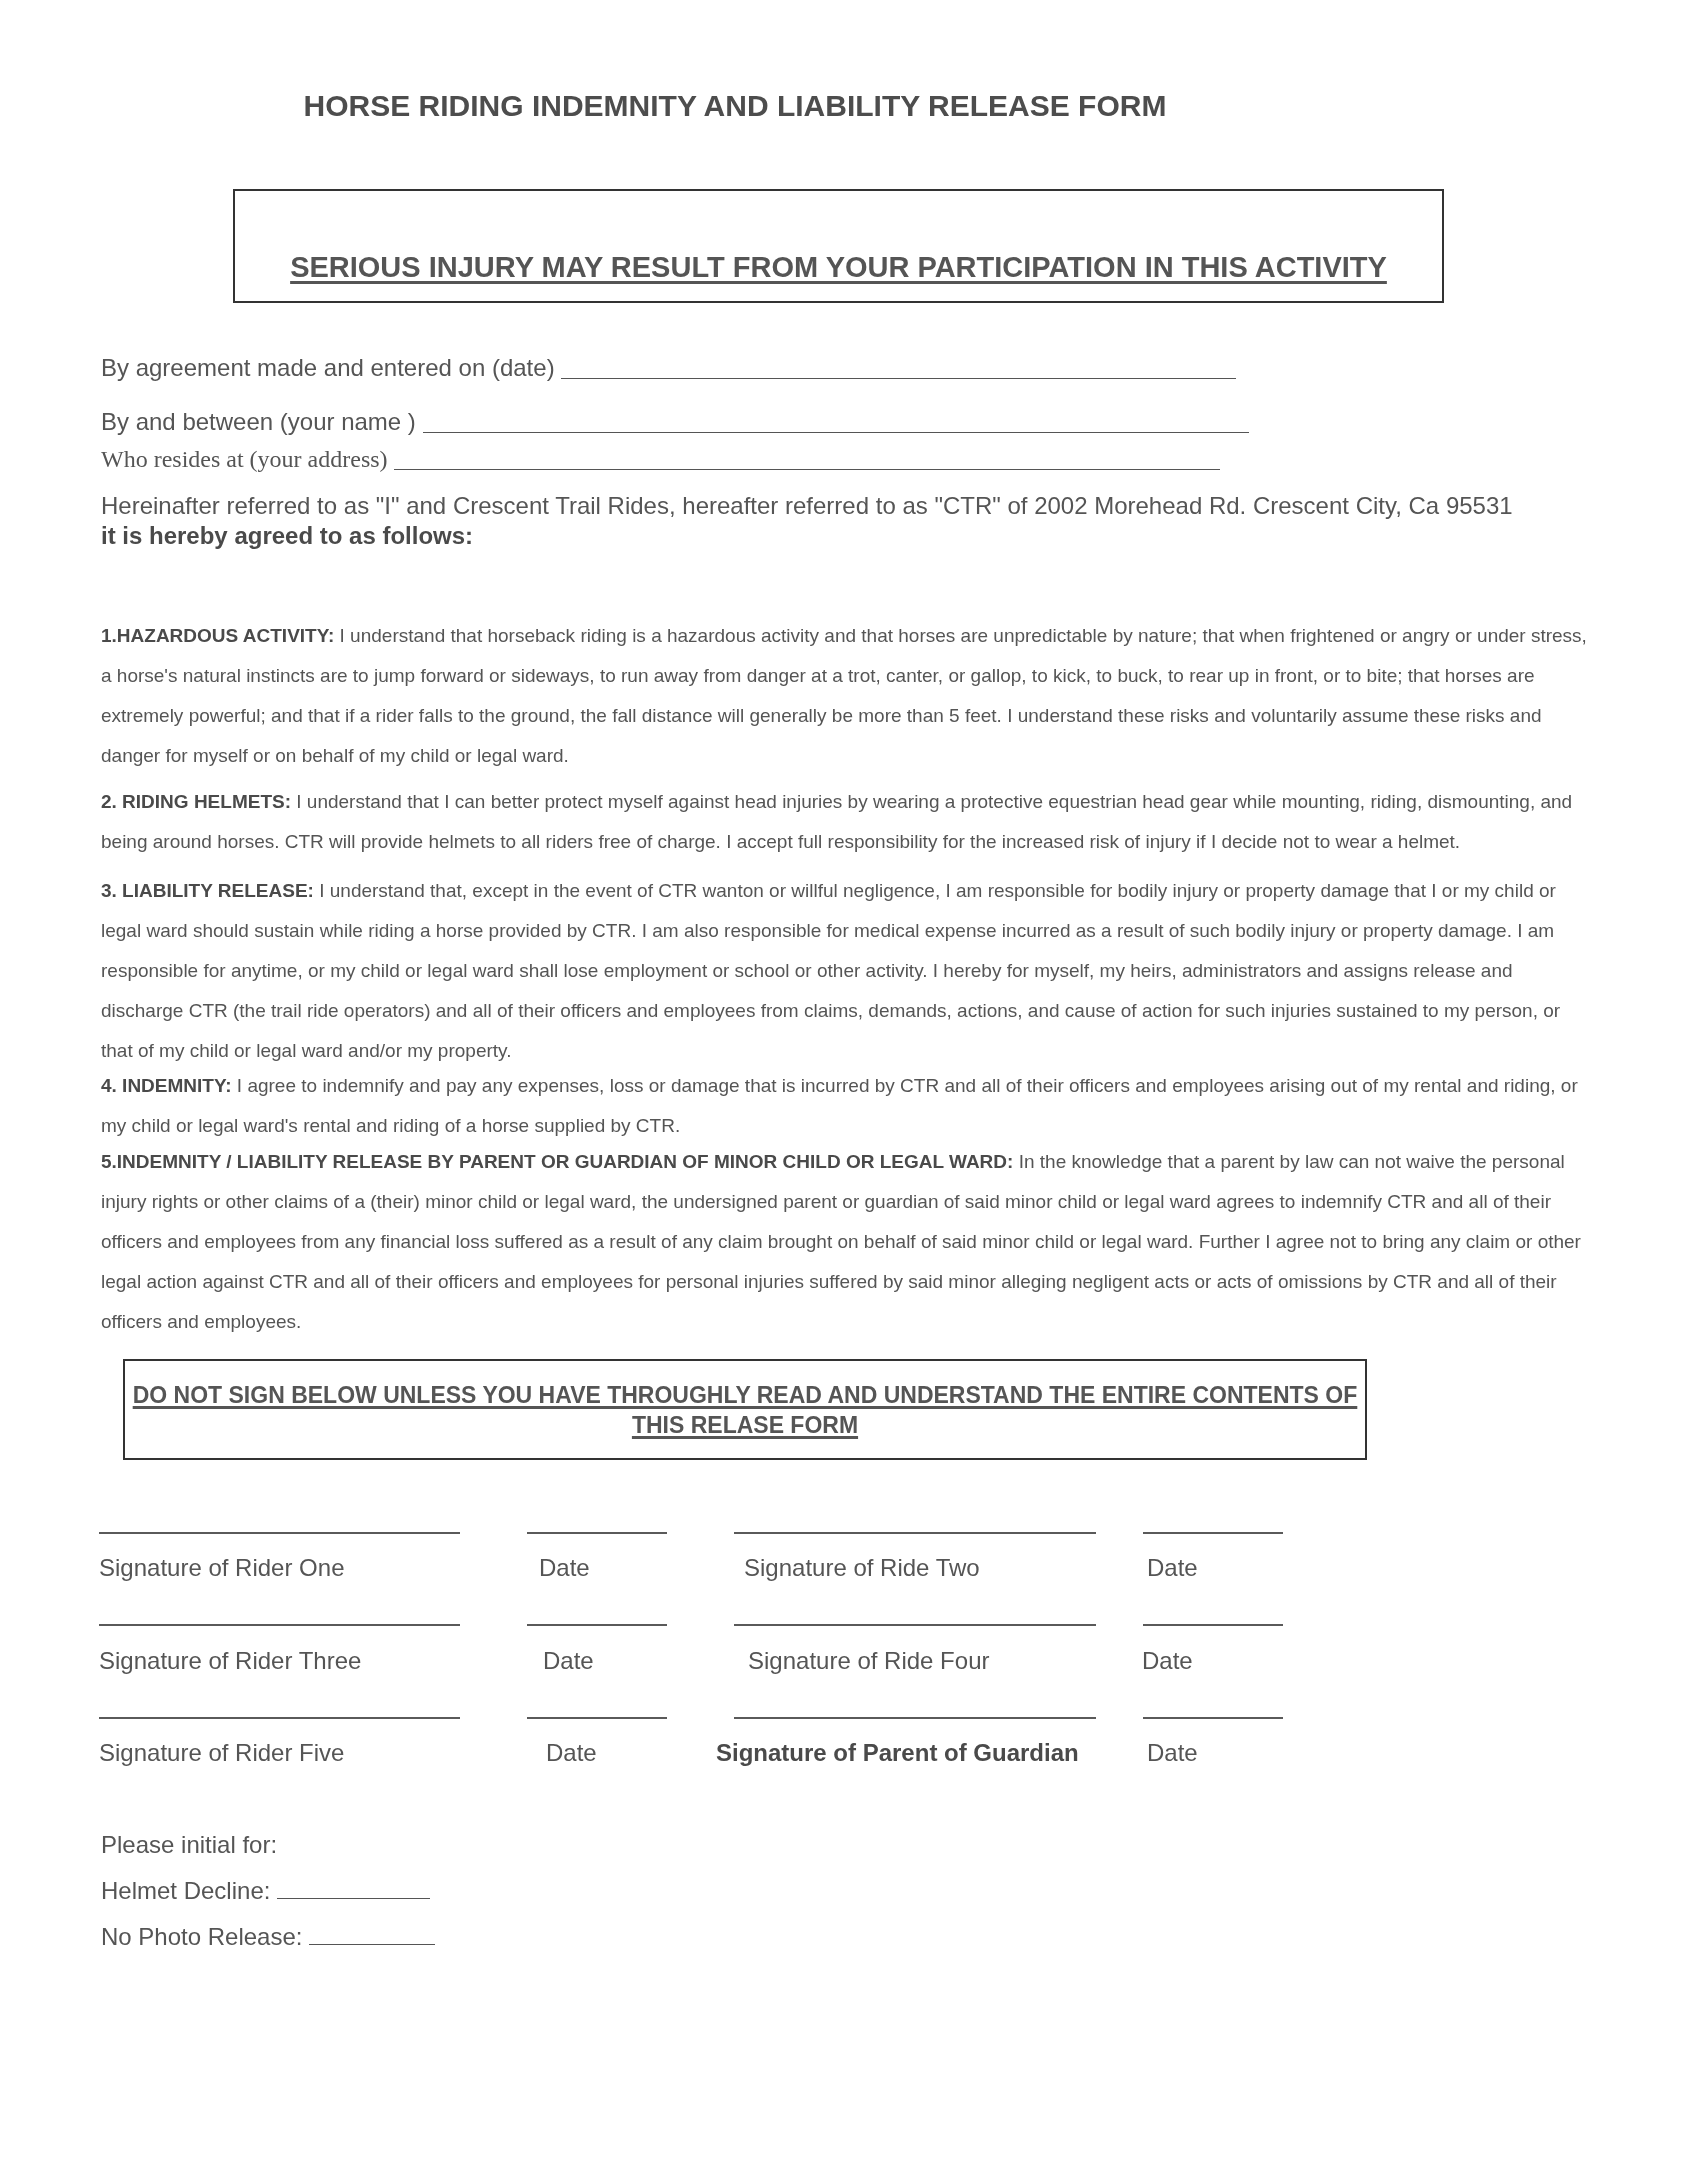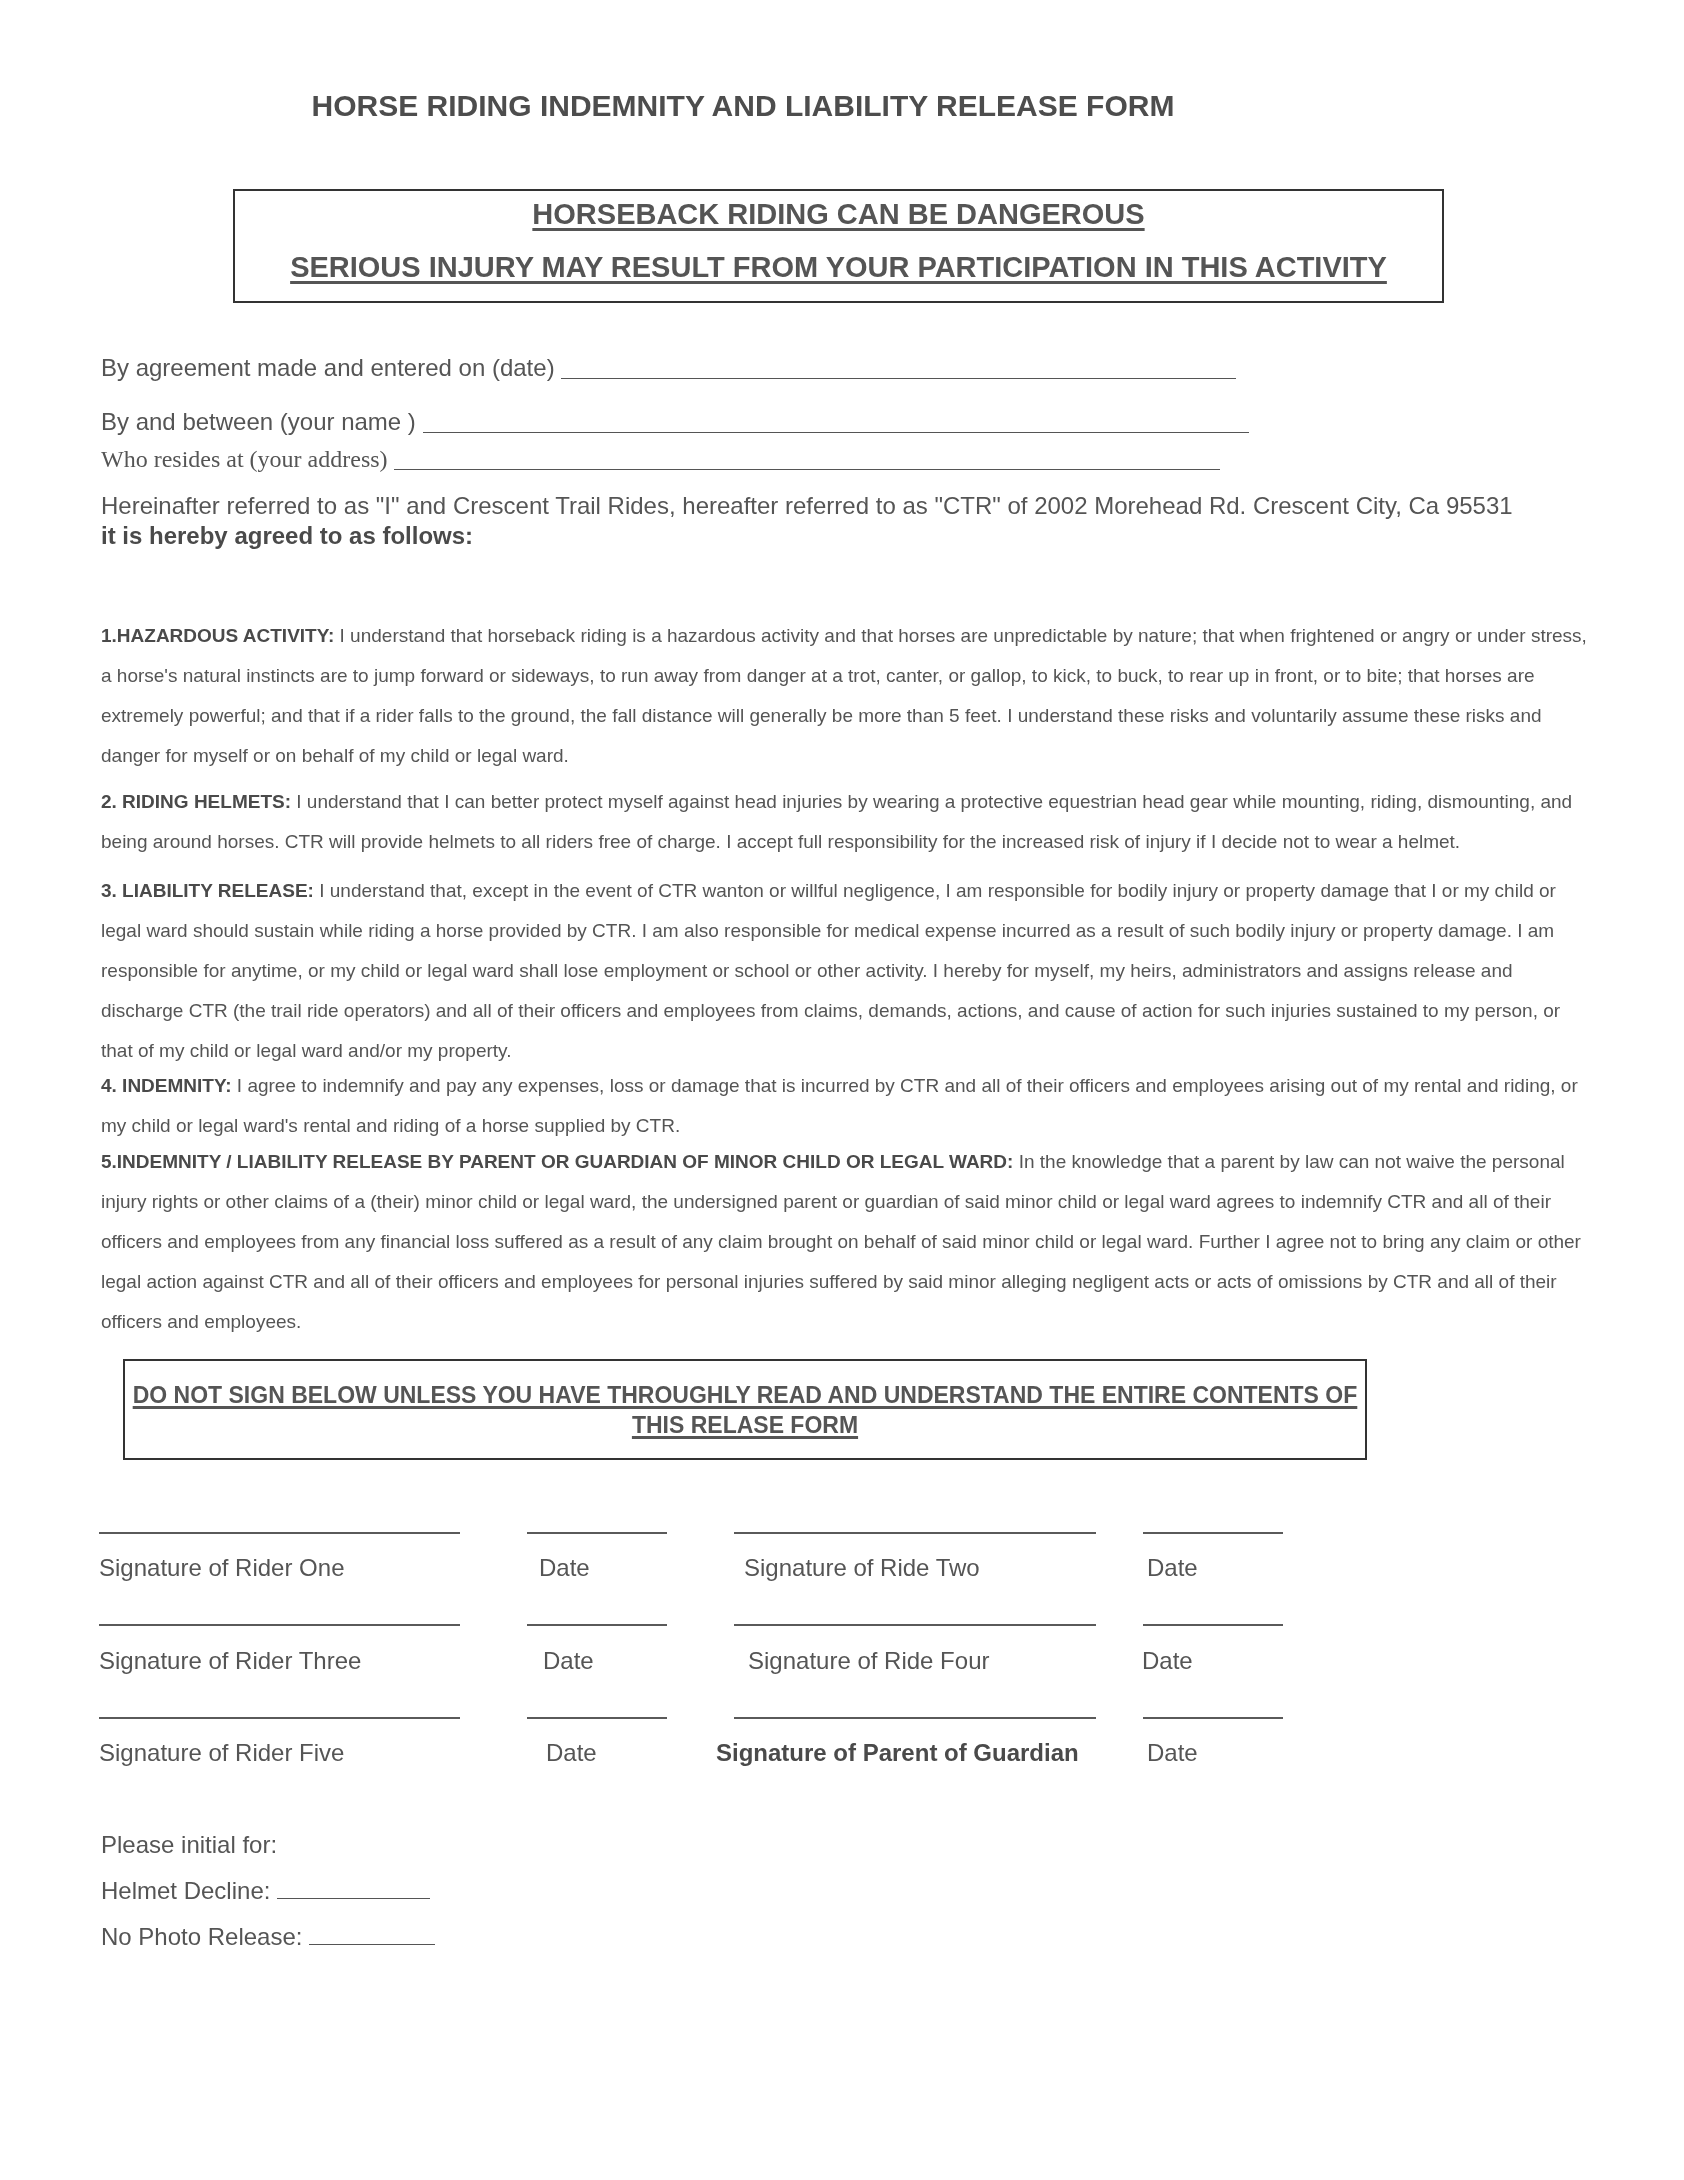--- a/index.html
+++ b/index.html
@@ -3,21 +3,21 @@
 <meta charset="utf-8">
 <style>
   html, body { margin: 0; padding: 0; background: #ffffff; }
   body {
     width: 1685px; height: 2181px; position: relative; overflow: hidden;
     font-family: "Liberation Sans", sans-serif; color: #555555;
   }
   .abs { position: absolute; }
   .title {
     left: 0; width: 1470px; top: 89px; text-align: center;
-    font-weight: bold; font-size: 30px; color: #4d4d4d; margin-left: 8px;
+    font-weight: bold; font-size: 30px; color: #4d4d4d;
   }
   .warn-box {
     left: 233px; top: 189px; width: 1211px; height: 114px;
     border: 2.6px solid #333333; box-sizing: border-box;
   }
   .warn-line {
     left: 0; width: 100%; text-align: center; font-weight: bold;
     font-size: 29px; text-decoration: underline; text-decoration-thickness: 2.6px;
     text-underline-offset: 4.3px; color: #555555;
   }
@@ -41,21 +41,20 @@
   .sig-label.bold { font-weight: bold; color: #4a4a4a; }
   .initial { left: 101px; font-size: 24px; white-space: nowrap; }
   .initial .blank { display: inline-block; border-bottom: 1.7px solid #555; height: 0.9px; margin-left: 6.8px; }
 </style>
 </head>
 <body>
 
 <div class="abs title">HORSE RIDING INDEMNITY AND LIABILITY RELEASE FORM</div>
 
 <div class="abs warn-box">
-  <div class="abs warn-line" style="top:6.8px;">HORSEBACK RIDING CAN BE DANGEROUS</div>
   <div class="abs warn-line" style="top:60px;">SERIOUS INJURY MAY RESULT FROM YOUR PARTICIPATION IN THIS ACTIVITY</div>
 </div>
 
 <div class="abs field-row" style="top:354px;">
   <span>By agreement made and entered on (date)</span>
   <span class="field-line" style="width:675px;"></span>
 </div>
 <div class="abs field-row" style="top:400px;margin-top:8px;">
   <span>By and between (your name )</span>
   <span class="field-line" style="width:826px;"></span>

